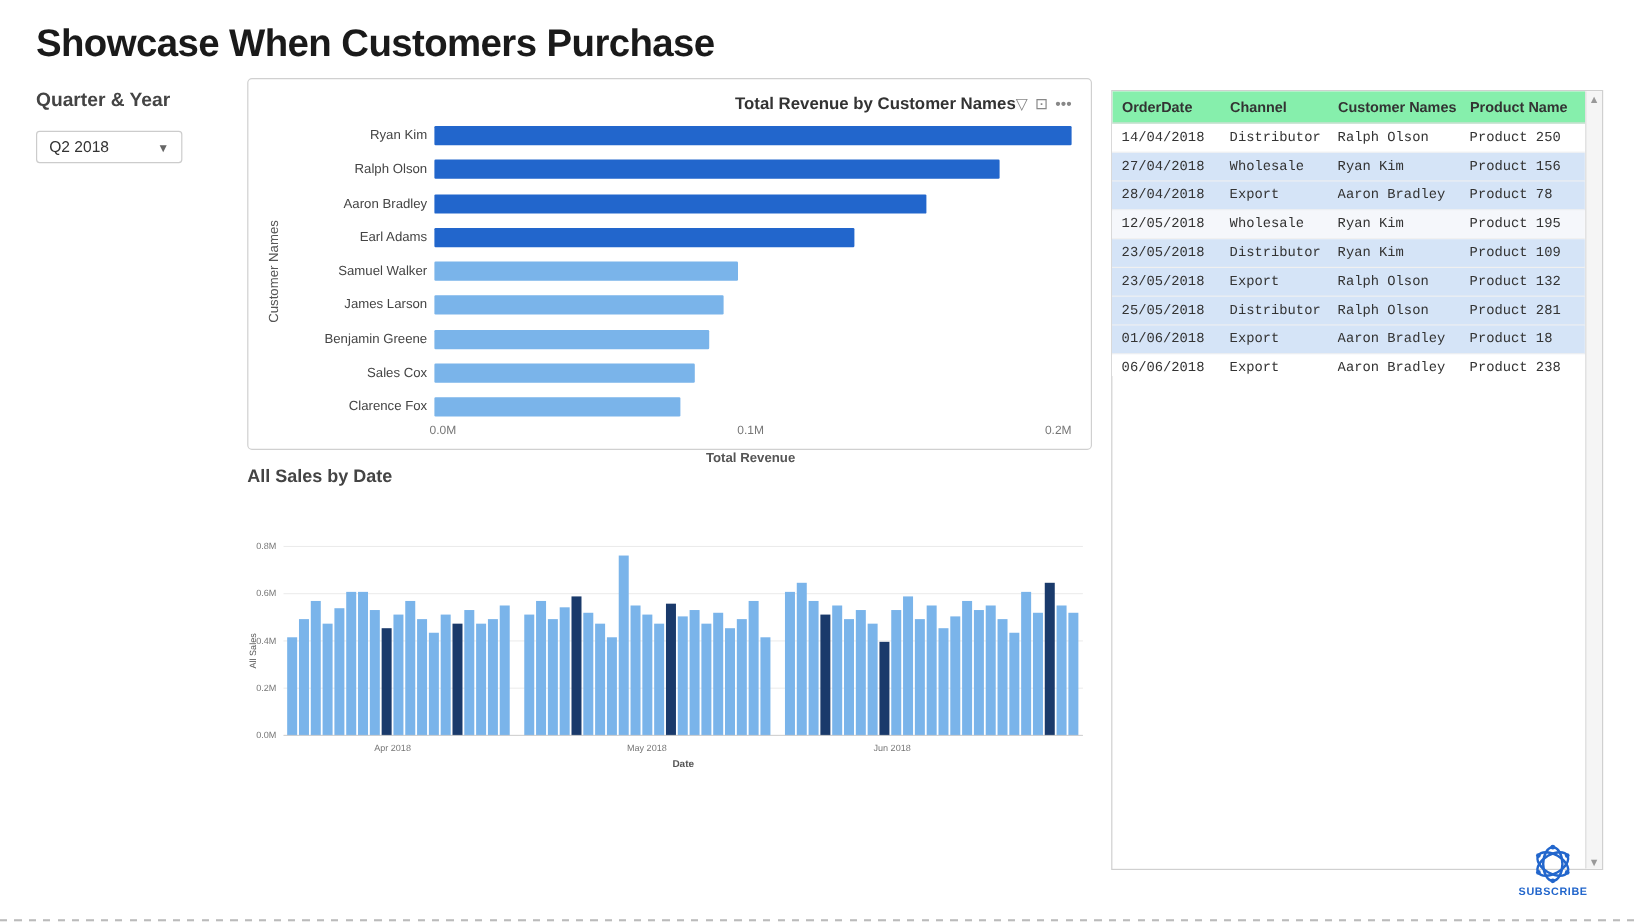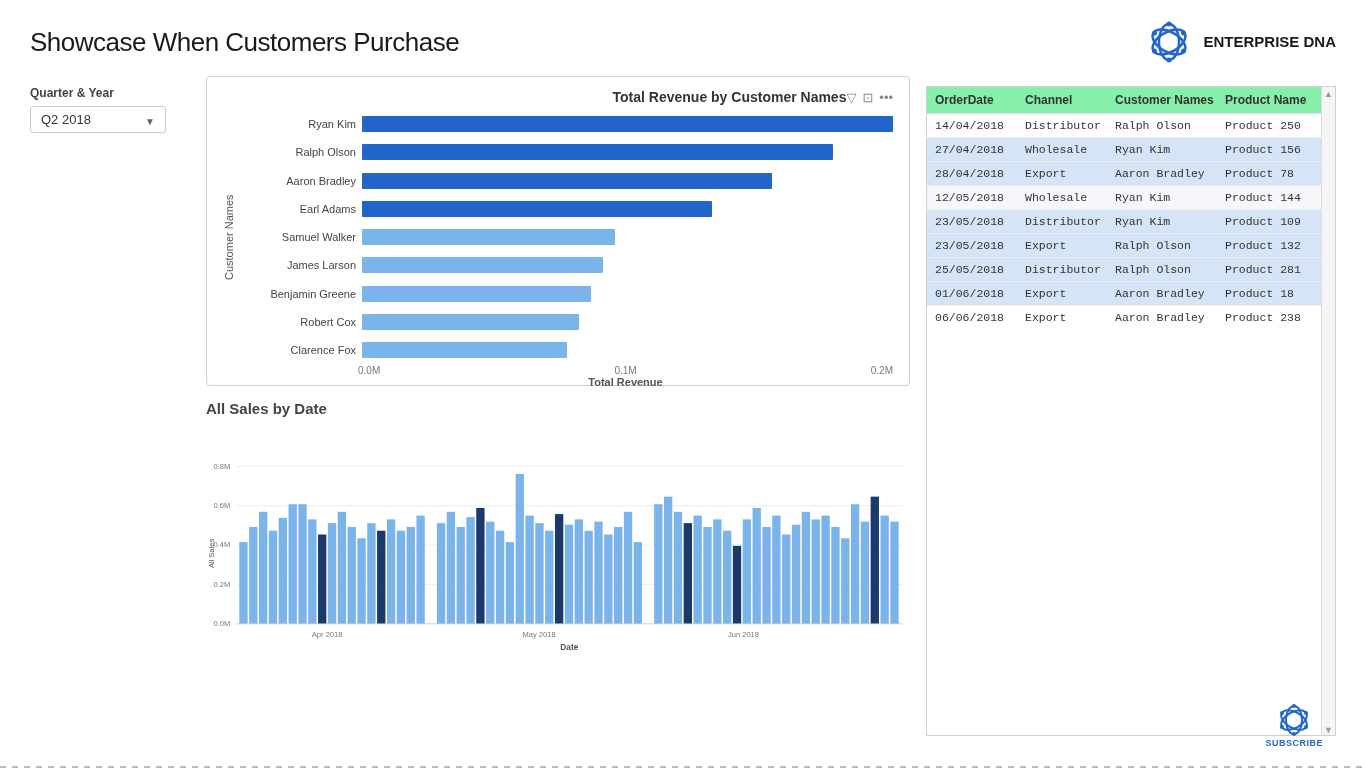--- a/index.html
+++ b/index.html
@@ -13,22 +13,22 @@
     }
 
     
     .header {
       display: flex;
       align-items: center;
       justify-content: space-between;
       padding: 18px 30px 10px 30px;
     }
     .page-title {
-      font-size: 26px;
-      font-weight: 400;
+      font-size: 32px;
+      font-weight: 700;
       color: #1a1a1a;
       letter-spacing: -0.5px;
     }
     .logo-area {
       display: flex;
       align-items: center;
       gap: 10px;
     }
     .logo-icon {
       width: 48px;
@@ -50,37 +50,37 @@
       height: 660px;
     }
 
     
     .left-sidebar {
       width: 160px;
       flex-shrink: 0;
       padding-top: 10px;
     }
     .filter-label {
-      font-size: 12px;
+      font-size: 16px;
       font-weight: 600;
       color: #444;
-      margin-bottom: 6px;
+      margin-bottom: 16px;
     }
     .dropdown {
       display: flex;
       align-items: flex-end;
       justify-content: space-between;
       border: 1px solid #ccc;
       border-radius: 3px;
       padding: 5px 10px;
       font-size: 13px;
       color: #333;
       background: #fff;
       cursor: pointer;
-      width: 136px;
+      width: 122px;
     }
     .dropdown-arrow {
       font-size: 10px;
       color: #666;
     }
 
     
     .center-area {
       flex: 1;
       display: flex;
@@ -169,21 +169,21 @@
       justify-content: space-between;
       font-size: 10px;
       color: #777;
       margin-top: 4px;
     }
     .x-axis-title {
       text-align: center;
       font-size: 11px;
       color: #555;
       font-weight: 600;
-      margin-top: 0;
+      margin-top: 11px;
       margin-left: 135px;
     }
 
     
     .bottom-chart-panel {
       background: #fff;
       padding: 4px 0 0 0;
       height: 320px;
     }
     .bottom-chart-title {
@@ -254,34 +254,20 @@
       right: 0;
       height: 2px;
       background: repeating-linear-gradient(to right, #bbb 0px, #bbb 6px, transparent 6px, transparent 12px);
     }
   </style>
 </head>
 <body>
 
 <div class="header">
   <h1 class="page-title">Showcase When Customers Purchase</h1>
-  <div class="logo-area">
-    <svg class="logo-icon" viewBox="0 0 48 48" xmlns="http://www.w3.org/2000/svg">
-      <ellipse cx="24" cy="24" rx="10" ry="18" fill="none" stroke="#2266cc" stroke-width="2.5"></ellipse>
-      <ellipse cx="24" cy="24" rx="10" ry="18" fill="none" stroke="#2266cc" stroke-width="2.5" transform="rotate(60 24 24)"></ellipse>
-      <ellipse cx="24" cy="24" rx="10" ry="18" fill="none" stroke="#2266cc" stroke-width="2.5" transform="rotate(120 24 24)"></ellipse>
-      <circle cx="24" cy="6" r="2.5" fill="#2266cc"></circle>
-      <circle cx="24" cy="42" r="2.5" fill="#2266cc"></circle>
-      <circle cx="38.5" cy="15" r="2.5" fill="#2266cc"></circle>
-      <circle cx="9.5" cy="15" r="2.5" fill="#2266cc"></circle>
-      <circle cx="38.5" cy="33" r="2.5" fill="#2266cc"></circle>
-      <circle cx="9.5" cy="33" r="2.5" fill="#2266cc"></circle>
-    </svg>
-    <div class="logo-text">ENTERPRISE DNA</div>
-  </div>
 </div>
 
 <div class="main-content">
 
   <div class="left-sidebar">
     <div class="filter-label">Quarter &amp; Year</div>
     <div class="dropdown">
       <span>Q2 2018</span>
       <span class="dropdown-arrow">▼</span>
     </div>
@@ -338,21 +324,21 @@
                 <div class="bar-fill normal" style="width: 45.4545%;"></div>
               </div>
             </div>
             <div class="bar-row">
               <div class="bar-label">Benjamin Greene</div>
               <div class="bar-track">
                 <div class="bar-fill normal" style="width: 43.1818%;"></div>
               </div>
             </div>
             <div class="bar-row">
-              <div class="bar-label">Robert Cox</div>
+              <div class="bar-label">Sales Cox</div>
               <div class="bar-track">
                 <div class="bar-fill normal" style="width: 40.9091%;"></div>
               </div>
             </div>
             <div class="bar-row">
               <div class="bar-label">Clarence Fox</div>
               <div class="bar-track">
                 <div class="bar-fill normal" style="width: 38.6364%;"></div>
               </div>
             </div>
@@ -491,21 +477,21 @@
             <div class="table-row highlighted-product">
               <div class="table-cell">28/04/2018</div>
               <div class="table-cell">Export</div>
               <div class="table-cell">Aaron Bradley</div>
               <div class="table-cell">Product 78</div>
             </div>
             <div class="table-row">
               <div class="table-cell">12/05/2018</div>
               <div class="table-cell">Wholesale</div>
               <div class="table-cell">Ryan Kim</div>
-              <div class="table-cell">Product 144</div>
+              <div class="table-cell">Product 195</div>
             </div>
             <div class="table-row highlighted-product">
               <div class="table-cell">23/05/2018</div>
               <div class="table-cell">Distributor</div>
               <div class="table-cell">Ryan Kim</div>
               <div class="table-cell">Product 109</div>
             </div>
             <div class="table-row highlighted-product">
               <div class="table-cell">23/05/2018</div>
               <div class="table-cell">Export</div>

